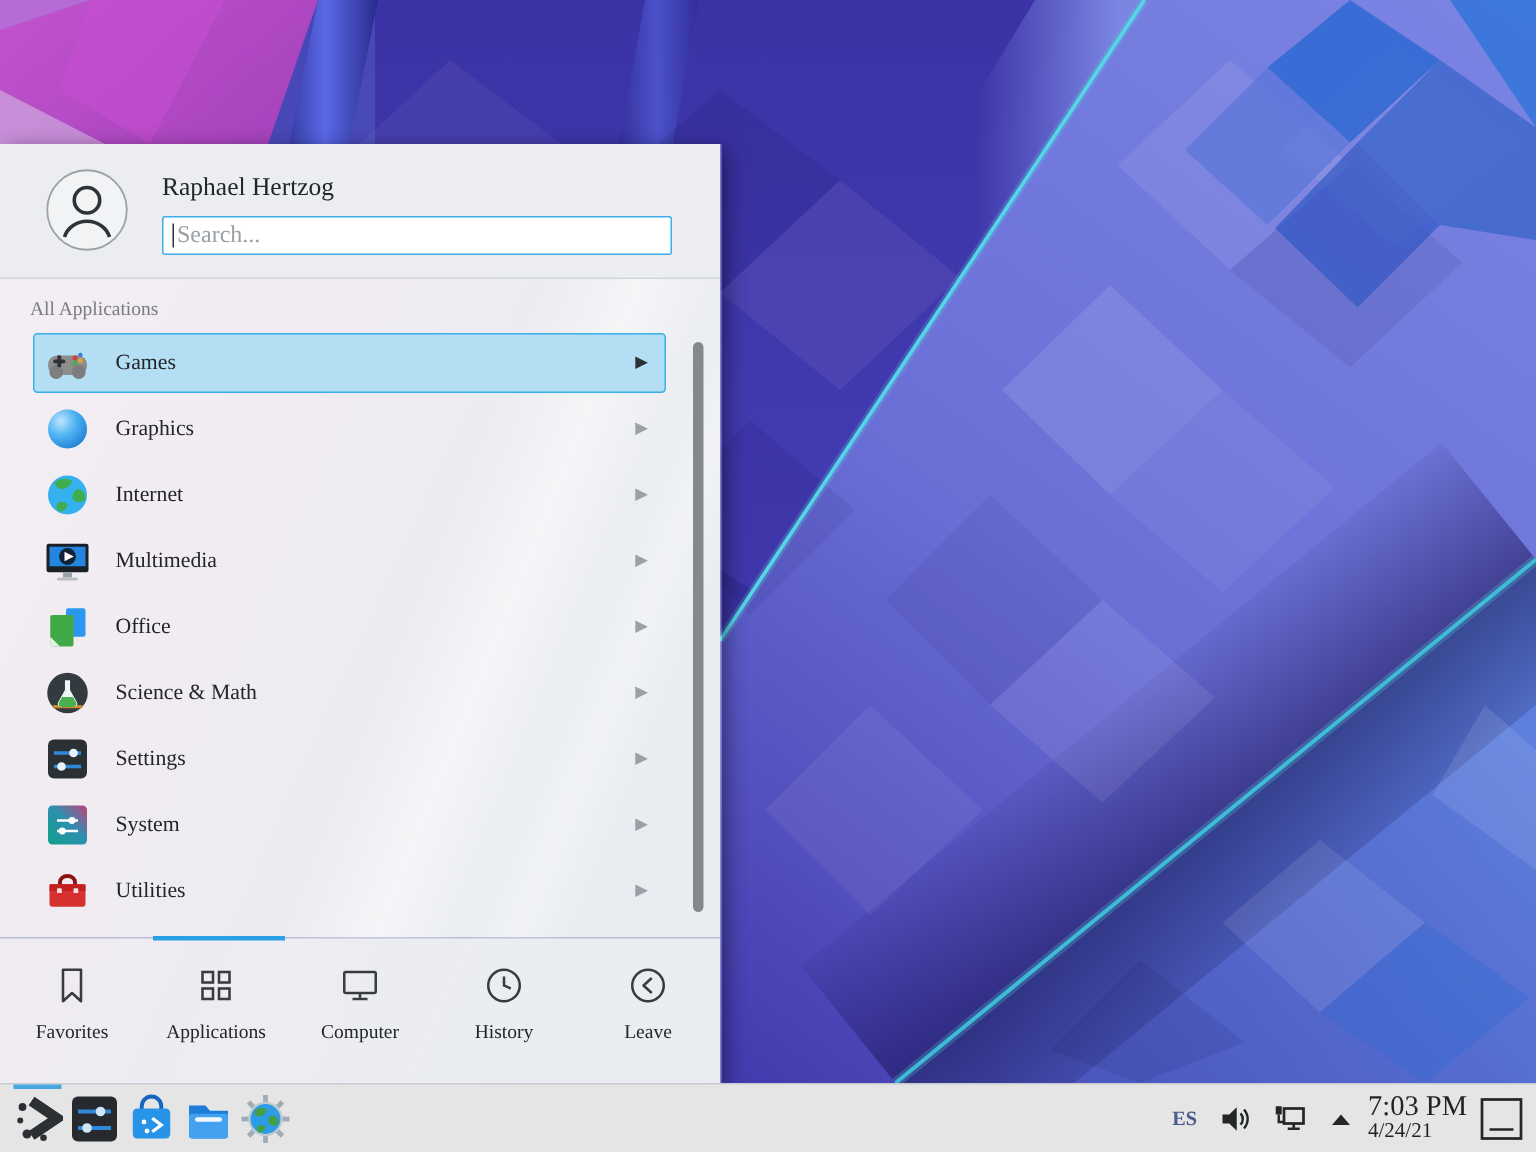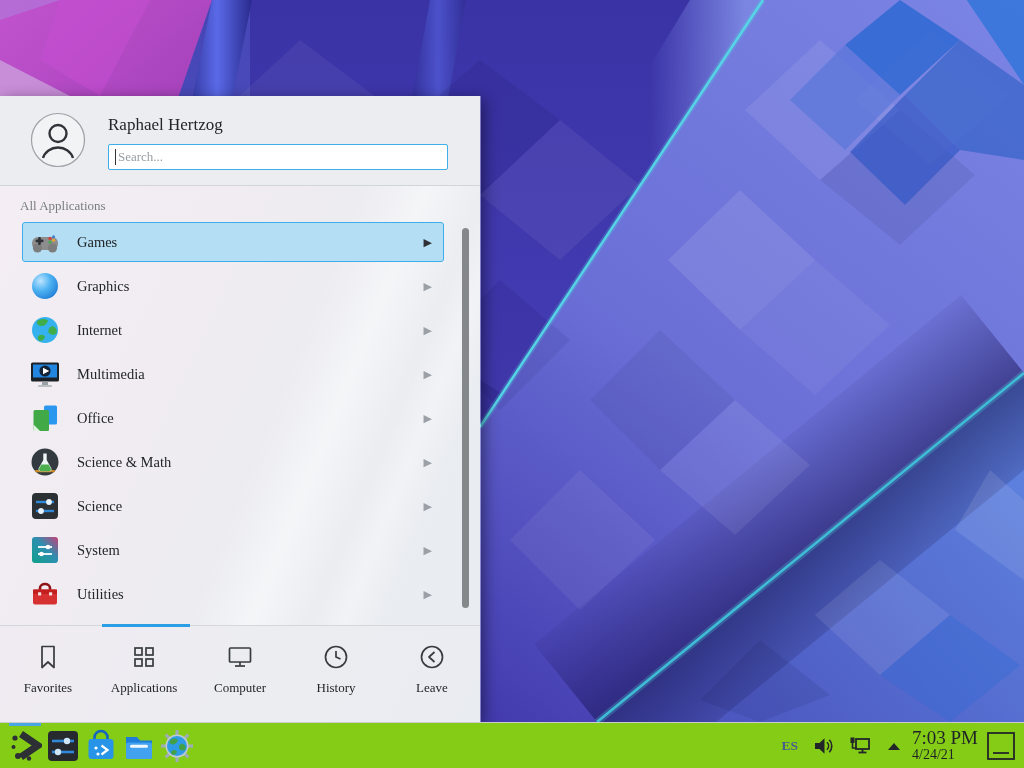--- a/index.html
+++ b/index.html
@@ -10,21 +10,21 @@
   
   .popup{position:absolute;left:0;top:96px;width:480px;height:626px;
     box-shadow:3px 4px 14px rgba(0,0,0,.45);border-right:1px solid rgba(255,255,255,.35);}
   .popup-header{position:absolute;top:0;left:0;right:0;height:89px;background:#ebedf0;
     border-bottom:1px solid #d2d5d8;}
   .avatar{position:absolute;left:30px;top:16px;width:56px;height:56px;}
   .user-name{position:absolute;left:108px;top:19px;font-size:17px;color:#232629;}
   .search-wrap{position:absolute;left:108px;top:48px;width:338px;height:24px;background:#ffffff;
     border:1px solid #3daee9;border-radius:2px;}
   .search-wrap input{position:absolute;left:7px;top:0;width:320px;height:22px;border:0;outline:none;
-    font-size:13px;color:#232629;background:transparent;font-family:inherit;}
+    font-size:16px;color:#232629;background:transparent;font-family:inherit;}
   .search-wrap input::placeholder{color:#9aa0a5;opacity:1;}
   .caret-bar{position:absolute;left:6px;top:4px;width:1px;height:16px;background:#2f3337;}
 
   .popup-body{position:absolute;top:90px;bottom:97px;left:0;right:0;overflow:hidden;
     background:linear-gradient(115deg,#f4eef4 0%,#f0ecf2 35%,#eaecf0 68%,#e9edf2 100%);}
   .streak{position:absolute;background:linear-gradient(90deg,rgba(255,255,255,0),rgba(255,255,255,.5),rgba(255,255,255,0));}
   .s1{width:120px;height:700px;left:250px;top:-60px;transform:rotate(22deg);}
   .s2{width:70px;height:700px;left:360px;top:-40px;transform:rotate(22deg);opacity:.7;}
   .section-label{margin:12px 0 8px 20px;font-size:13px;color:#797d80;}
   .menu-row{position:relative;height:38px;margin:0 36px 4px 22px;border-radius:3px;
@@ -39,21 +39,21 @@
 
   .tabbar{position:absolute;left:0;right:0;bottom:0;height:96px;
     background:linear-gradient(115deg,#f0ebf2 0%,#ebedf1 60%,#e9ecf1 100%);
     border-top:1px solid #d5d8db;display:flex;}
   .tab-indicator{position:absolute;left:102px;top:-2px;width:88px;height:3px;background:#2b9fe6;}
   .tab{width:96px;display:flex;flex-direction:column;align-items:center;padding-top:17px;cursor:default;text-align:right;}
   .tab svg{width:28px;height:28px;}
   .tab .tlabel{margin-top:9px;font-size:13px;color:#232629;}
 
   
-  .panel{position:absolute;left:0;bottom:0;width:1024px;height:46px;background:#84cc16;
+  .panel{position:absolute;left:0;bottom:0;width:1024px;height:46px;background:#e5e5e5;
     border-top:1px solid #c9cbce;display:flex;align-items:center;box-sizing:border-box;padding:0 6px 0 6px;}
   .task-icon{position:relative;width:38px;height:46px;display:flex;align-items:center;justify-content:center;}
   .task-icon svg{width:34px;height:34px;}
   .active-line{position:absolute;top:0;left:3px;width:32px;height:3px;background:#47a8e4;}
   .panel-spacer{flex:1;}
   .tray{display:flex;align-items:center;gap:14px;margin-right:10px;}
   .kb-layout{font-size:13.5px;font-weight:bold;color:#4a5a8e;}
   .tray svg{display:block;}
   .clock{width:74px;text-align:left;line-height:1.05;}
   .clock .time{font-size:19px;color:#1f2326;}
@@ -265,21 +265,21 @@
     </div>
 
     <div class="menu-row">
       <svg class="mi" viewBox="0 0 32 32">
         <rect x="3" y="3" width="26" height="26" rx="4" fill="#2b3034"></rect>
         <line x1="7" y1="12" x2="25" y2="12" stroke="#2f88d8" stroke-width="2.4"></line>
         <circle cx="20" cy="12" r="2.9" fill="#e8f2fa"></circle>
         <line x1="7" y1="21" x2="25" y2="21" stroke="#2f88d8" stroke-width="2.4"></line>
         <circle cx="12" cy="21" r="2.9" fill="#e8f2fa"></circle>
       </svg>
-      <span class="mlabel">Science</span>
+      <span class="mlabel">Settings</span>
       <span class="arrow">▶</span>
     </div>
 
     <div class="menu-row">
       <svg class="mi" viewBox="0 0 32 32">
         <defs>
               <linearGradient id="gSys" x1="0" y1="1" x2="1" y2="0">
           <stop offset="0" stop-color="#0fa089"></stop>
                 <stop offset=".55" stop-color="#2e8fb0"></stop>
                 <stop offset="1" stop-color="#c2407a"></stop>

